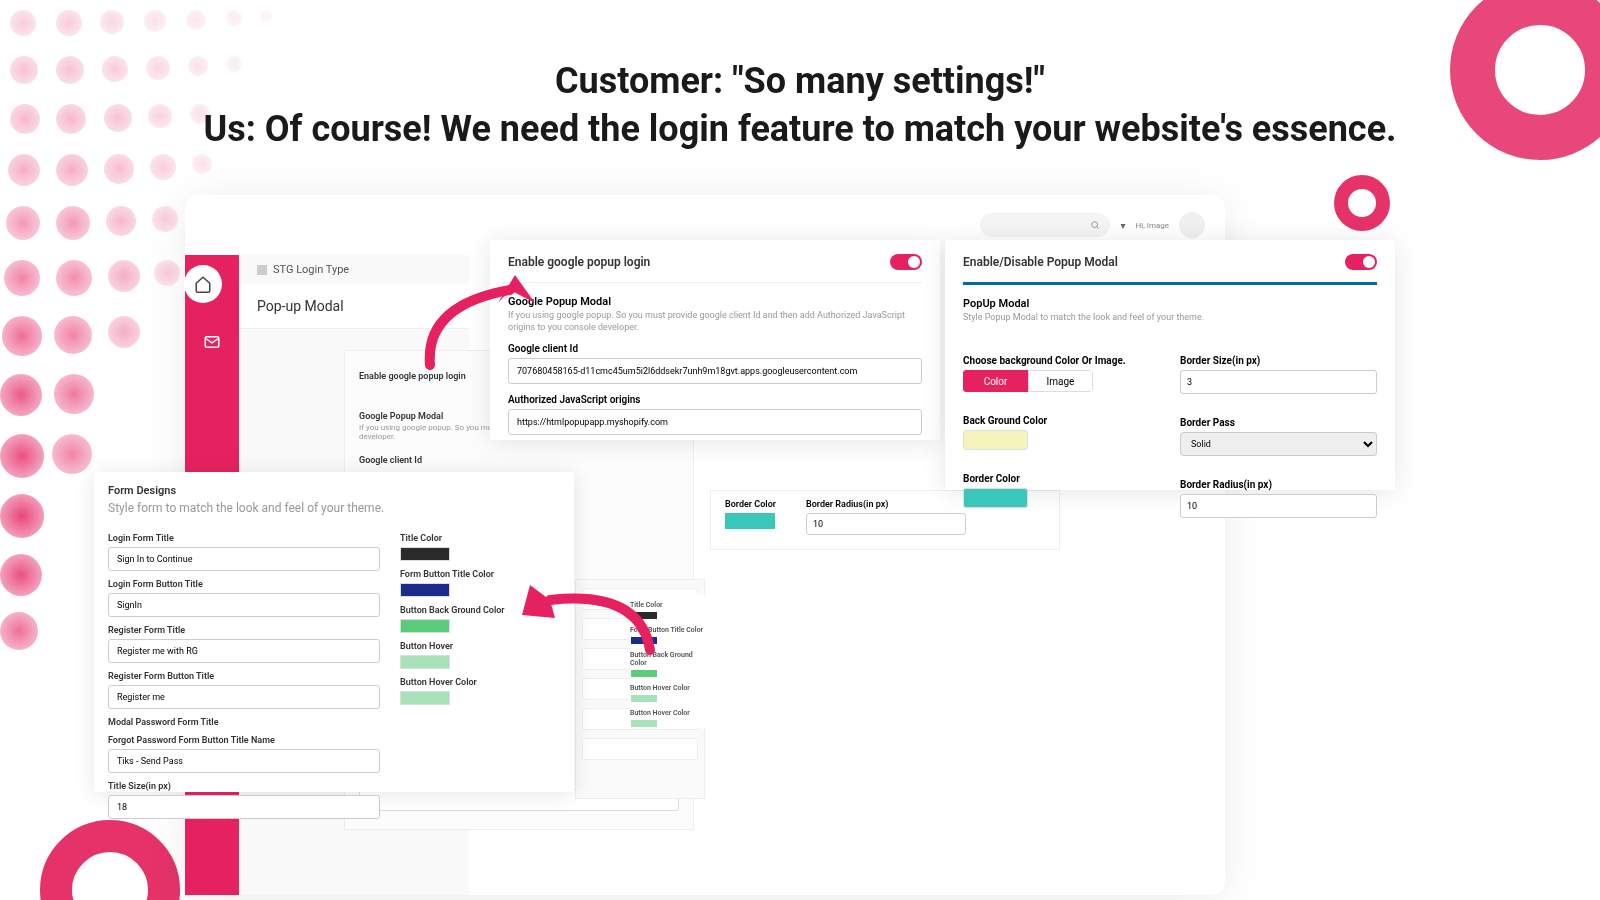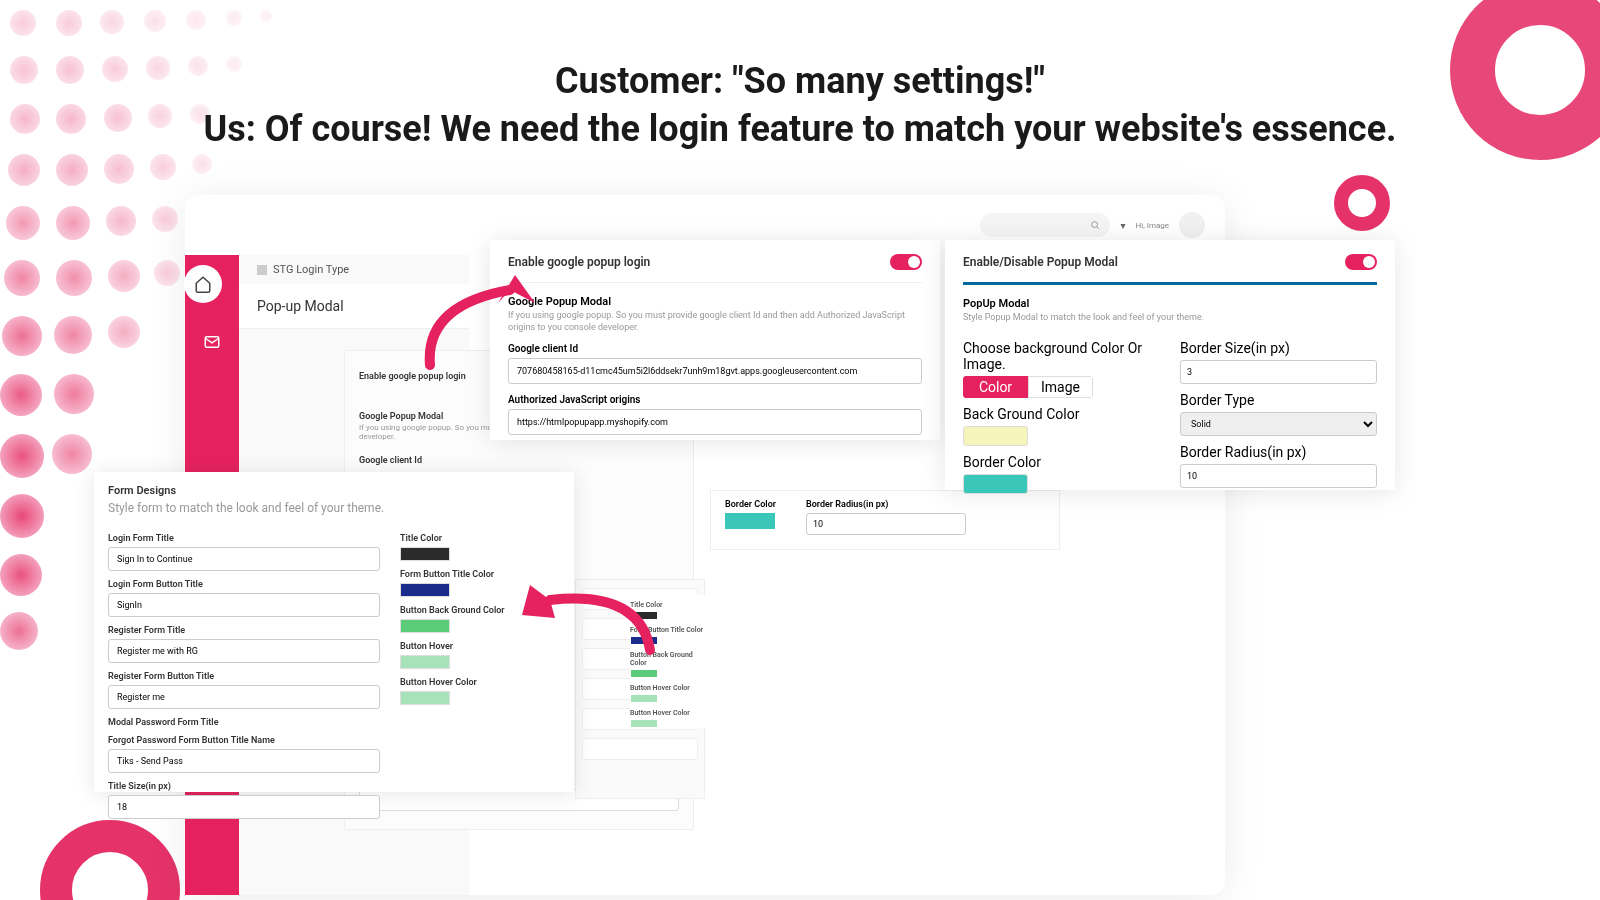--- a/index.html
+++ b/index.html
@@ -47,26 +47,26 @@
 .panel-google .desc{font-size:9px;color:#999;margin-top:2px;line-height:1.3}
 .panel-google .lbl{font-size:10px;font-weight:600;margin-top:10px;display:block}
 .panel-google input{width:100%;height:26px;border:1px solid #ccc;border-radius:3px;margin-top:4px;padding:0 8px;font-size:9px}
 
 .panel-popup{position:absolute;top:240px;left:945px;width:450px;height:250px;background:#fff;box-shadow:0 2px 24px rgba(0,0,0,0.1);padding:14px 18px;z-index:5}
 .panel-popup .header{display:flex;justify-content:space-between;align-items:center;font-size:12px;font-weight:600;color:#333;padding-bottom:12px;border-bottom:3px solid #0369a1}
 .panel-popup h4{font-size:11px;font-weight:600;margin-top:12px}
 .panel-popup .desc{font-size:9px;color:#999;margin-top:2px}
 .panel-popup .two-col{display:flex;gap:20px;margin-top:10px}
 .panel-popup .col{flex:1}
-.panel-popup .lbl{font-size:14px;font-weight:400;margin-top:8px;display:block}
+.panel-popup .lbl{font-size:10px;font-weight:700;margin-top:23px;display:block}
 .panel-popup input,.panel-popup select{width:100%;height:24px;border:1px solid #ccc;border-radius:3px;margin-top:4px;padding:0 6px;font-size:9px}
 .toggle{position:relative;width:32px;height:16px;background:#e5225f;border-radius:10px}
 .toggle::after{content:'';position:absolute;top:2px;right:2px;width:12px;height:12px;background:#fff;border-radius:50%}
 .pill-group{display:flex;border-radius:4px;overflow:hidden;margin-top:4px;width:130px}
-.pill{flex:1;height:22px;display:flex;align-items:center;justify-content:center;font-size:14px;border:1px solid #ddd}
+.pill{flex:1;height:22px;display:flex;align-items:center;justify-content:center;font-size:10px;border:1px solid #ddd}
 .pill.active{background:#e5225f;color:#fff;border-color:#e5225f}
 .color-sw{width:65px;height:20px;border:1px solid #ddd;border-radius:3px;margin-top:4px}
 
 .panel-mini{position:absolute;top:595px;left:630px;width:75px;background:#fff;font-size:7px;color:#555}
 .panel-mini .lbl{font-weight:600;margin-top:6px;display:block}
 .panel-mini .sw{width:28px;height:9px;margin-top:2px;border:1px solid #fff}
 .panel-mini-bg{position:absolute;top:579px;left:575px;width:130px;height:220px;background:#fafafa;border:1px solid #eee}
 .mini-rows div{height:22px;margin:8px 6px;background:#fff;border:1px solid #eee;border-radius:3px}
 
 .panel-bottom{position:absolute;top:490px;left:710px;width:350px;height:60px;background:#fff;border:1px solid #eee;padding:8px 14px;font-size:9px}
@@ -276,21 +276,21 @@
         <div class="pill">Image</div>
       </div>
       <span class="lbl">Back Ground Color</span>
       <div class="color-sw" style="background:#f5f5bb"></div>
       <span class="lbl">Border Color</span>
       <div class="color-sw" style="background:#3ac7b9"></div>
     </div>
     <div class="col">
       <span class="lbl">Border Size(in px)</span>
       <input value="3" style="">
-      <span class="lbl">Border Type</span>
+      <span class="lbl">Border Pass</span>
       <select><option>Solid</option></select>
       <span class="lbl">Border Radius(in px)</span>
       <input value="10" style="">
     </div>
   </div>
 </div>
 
 <svg class="arrow1" width="140" height="100" viewBox="0 0 140 100">
     <path d="M10,90 Q5,30 90,15" fill="none" stroke="#e5225f" stroke-width="10" stroke-linecap="round"></path>
     <path d="M90,15 L115,28 L95,0 L78,28 Z" fill="#e5225f"></path>

